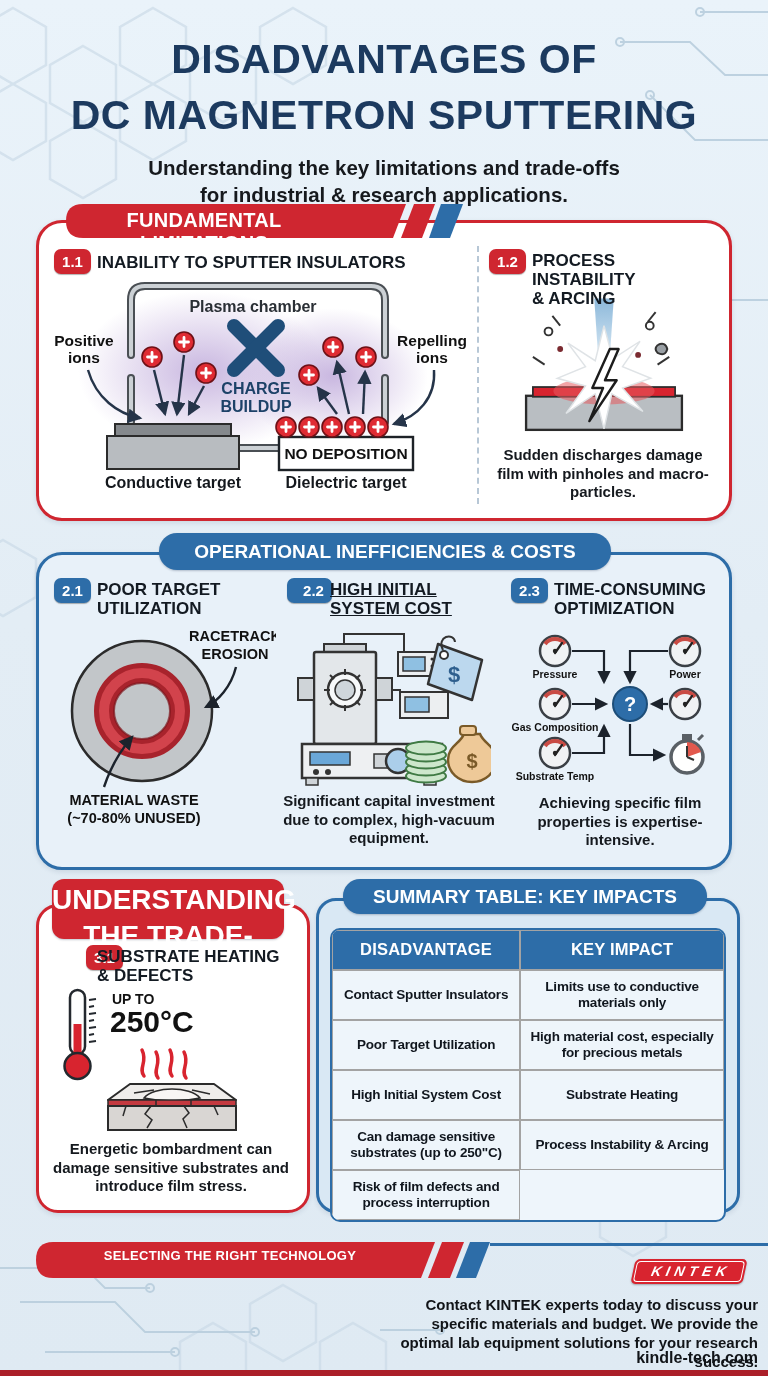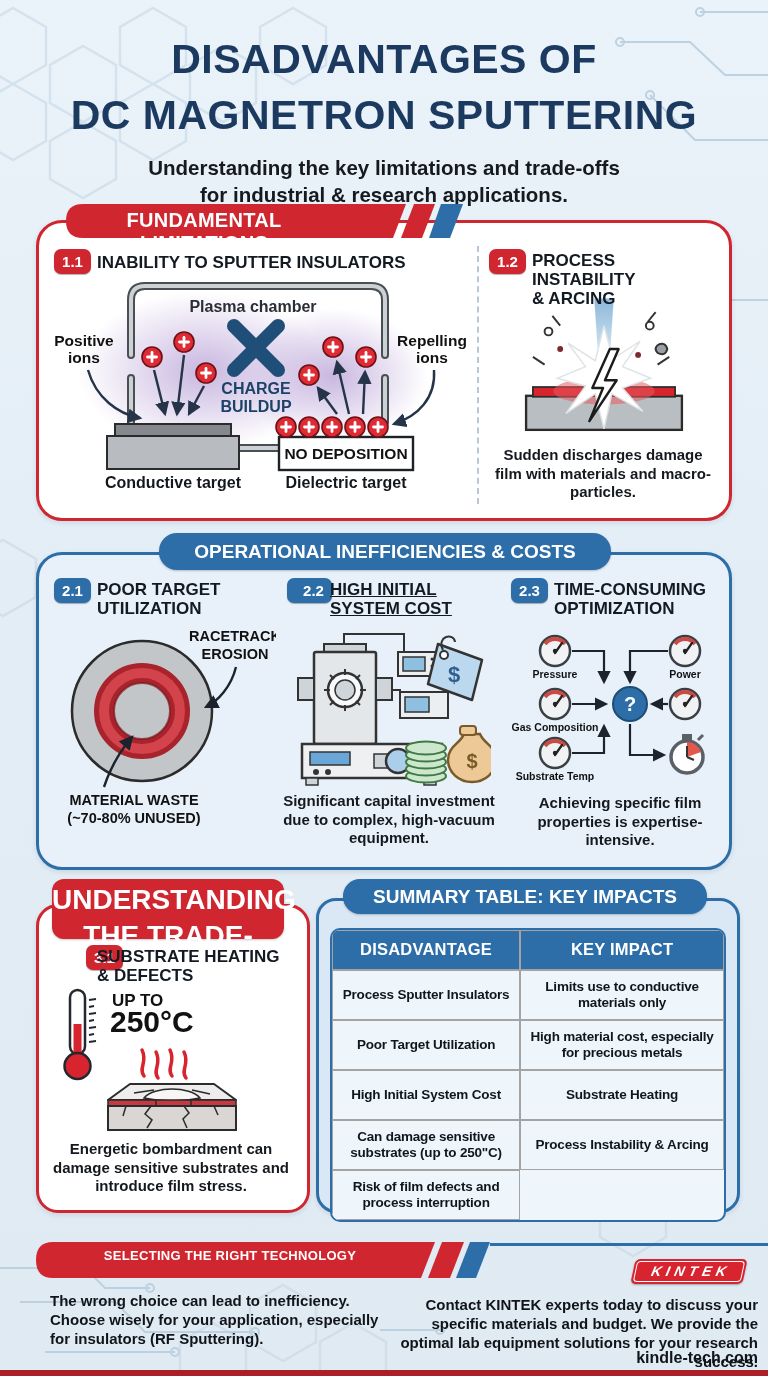--- a/index.html
+++ b/index.html
@@ -201,21 +201,21 @@
         <circle cx="162" cy="28" r="4"></circle>
       <circle cx="70" cy="52" r="3" fill="#7a2a30" stroke="none"></circle>
       <circle cx="150" cy="58" r="3" fill="#7a2a30" stroke="none"></circle>
       <path d="M170,48 q8,-4 10,4 q-2,8 -10,4 q-4,-4 0,-8" fill="#9aa0a5"></path>
       <line x1="42" y1="60" x2="54" y2="68"></line>
         <line x1="182" y1="60" x2="170" y2="68"></line>
       <line x1="62" y1="18" x2="70" y2="28"></line>
         <line x1="168" y1="14" x2="160" y2="24"></line>
     </g>
   </svg>
-  <div class="abs caption" style="left:490px;top:446px;width:226px;">Sudden discharges damage film with materials and macro-particles.</div>
+  <div class="abs caption" style="left:490px;top:446px;width:226px;">Sudden discharges damage film with pinholes and macro-particles.</div>
 
   <div class="abs panel panel-blue" style="left:36px;top:552px;width:690px;height:312px;"></div>
   <div class="abs pill" style="left:159px;top:533px;width:452px;height:37px;font-size:19px;line-height:37px;">OPERATIONAL INEFFICIENCIES &amp; COSTS</div>
 
   <div class="abs badge badge-blue" style="left:54px;top:578px;">2.1</div>
   <div class="abs sec-title" style="left:97px;top:580px;width:160px;">
     <div>POOR TARGET</div>
     <div>UTILIZATION</div>
   </div>
 
@@ -374,21 +374,21 @@
     <g stroke="#23282e" stroke-width="2">
       <line x1="27" y1="14" x2="34" y2="13"></line>
         <line x1="27" y1="21" x2="32" y2="20"></line>
       <line x1="27" y1="28" x2="34" y2="27"></line>
         <line x1="27" y1="35" x2="32" y2="34"></line>
       <line x1="27" y1="42" x2="34" y2="41"></line>
         <line x1="27" y1="49" x2="32" y2="48"></line>
       <line x1="27" y1="56" x2="34" y2="55"></line>
     </g>
   </svg>
-  <div class="abs" style="left:112px;top:991px;font-size:17px;font-weight:800;color:#111;z-index:3;">UP TO</div>
+  <div class="abs" style="left:112px;top:991px;font-size:14px;font-weight:800;color:#111;z-index:3;">UP TO</div>
   <div class="abs" style="left:110px;top:1005px;font-size:30px;font-weight:800;color:#111;z-index:3;">250°C</div>
 
   <svg class="abs" style="left:96px;top:1040px;z-index:2;" width="152" height="96" viewBox="0 0 152 96">
     <g stroke="#d8242f" stroke-width="3.5" fill="none" stroke-linecap="round">
       <path d="M48,36 C42,28 52,22 46,10"></path>
         <path d="M62,38 C56,30 66,24 60,12"></path>
       <path d="M76,36 C70,28 80,22 74,10"></path>
         <path d="M90,38 C84,30 94,24 88,12"></path>
     </g>
     <polygon points="34,44 118,44 140,60 12,60" fill="#efedeb" stroke="#2b2b2b" stroke-width="2" stroke-linejoin="round"></polygon>
@@ -405,21 +405,21 @@
     </g>
   </svg>
   <div class="abs caption" style="left:44px;top:1140px;width:254px;">Energetic bombardment can damage sensitive substrates and introduce film stress.</div>
 
   <div class="abs panel panel-blue" style="left:316px;top:898px;width:418px;height:309px;border-radius:20px;background:#d9e8f4;"></div>
   <div class="abs pill" style="left:343px;top:879px;width:364px;height:35px;font-size:19px;line-height:35px;border-radius:17px;">SUMMARY TABLE: KEY IMPACTS</div>
 
   <div class="abs tablewrap" style="left:330px;top:928px;width:392px;">
     <div class="tcell thead">DISADVANTAGE</div>
     <div class="tcell thead">KEY IMPACT</div>
-    <div class="tcell trow">Process Sputter Insulators</div>
+    <div class="tcell trow">Contact Sputter Insulators</div>
     <div class="tcell trow">Limits use to conductive materials only</div>
     <div class="tcell trow">Poor Target Utilization</div>
     <div class="tcell trow">High material cost, especially for precious metals</div>
     <div class="tcell trow">High Initial System Cost</div>
     <div class="tcell trow">Substrate Heating</div>
     <div class="tcell trow">Can damage sensitive substrates (up to 250"C)</div>
     <div class="tcell trow">Process Instability &amp; Arcing</div>
     <div class="tcell trow">Risk of film defects and process interruption</div>
   </div>
 
@@ -430,18 +430,17 @@
   </svg>
   <div class="abs banner-text" style="left:40px;top:1248px;width:380px;font-size:13px;">SELECTING THE RIGHT TECHNOLOGY</div>
   <div class="abs blue-line" style="left:490px;top:1243px;width:278px;"></div>
 
   <div class="abs logo" style="left:633px;top:1259px;width:108px;">
     <div class="logo-inner">
       <div class="logo-text">KINTEK</div>
     </div>
   </div>
 
-  <div class="abs ftext" style="left:50px;top:1292px;width:338px;text-align:left;">The wrong choice can lead to inefficiency. Choose wisely for your application, especially for insulators (RF Sputtering).</div>
   <div class="abs ftext" style="left:392px;top:1296px;width:366px;text-align:right;">Contact KINTEK experts today to discuss your specific materials and budget. We provide the optimal lab equipment solutions for your research success.</div>
   <div class="abs ftext" style="left:392px;top:1348px;width:366px;text-align:right;font-size:16px;">kindle-tech.com</div>
 
   <div class="abs bottom-strip" style="left:0;top:1370px;width:768px;height:6px;"></div>
 </div>
 
 </body></html>

